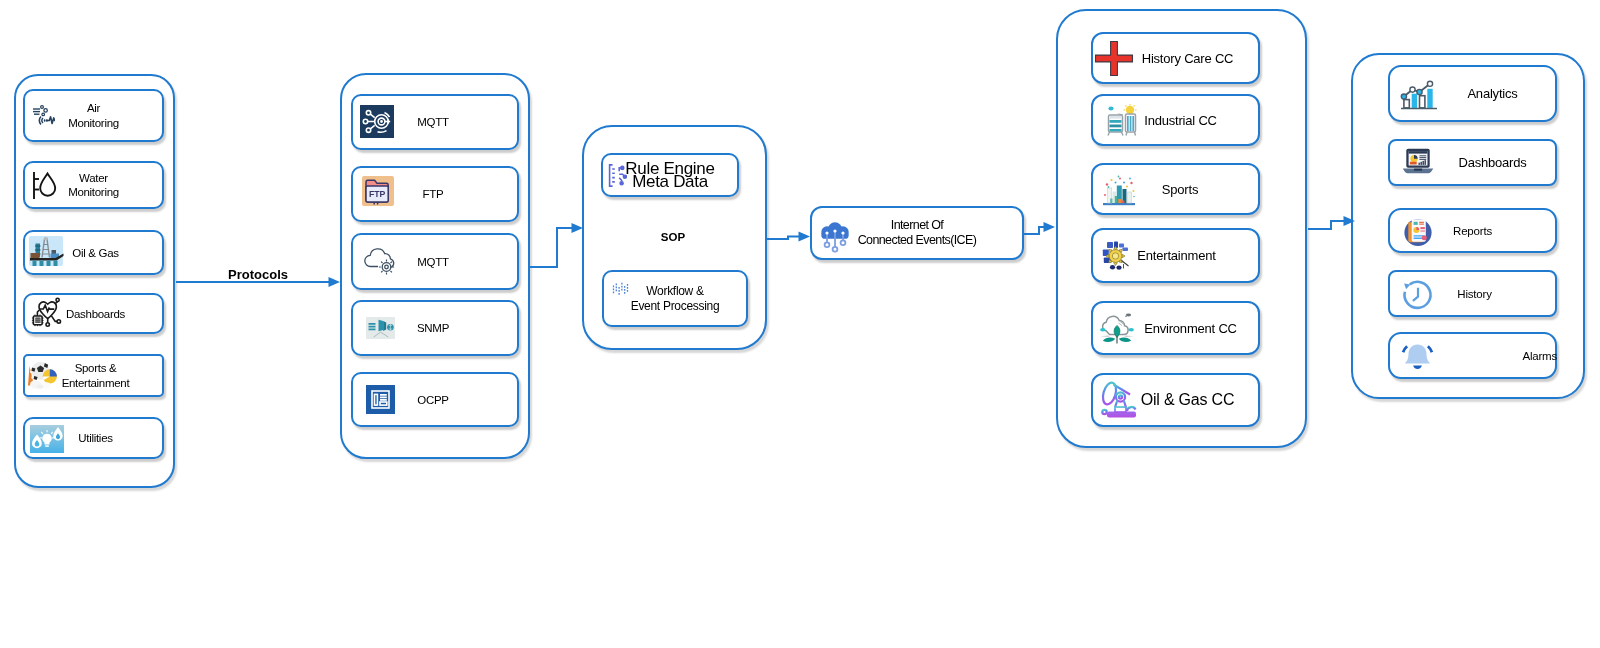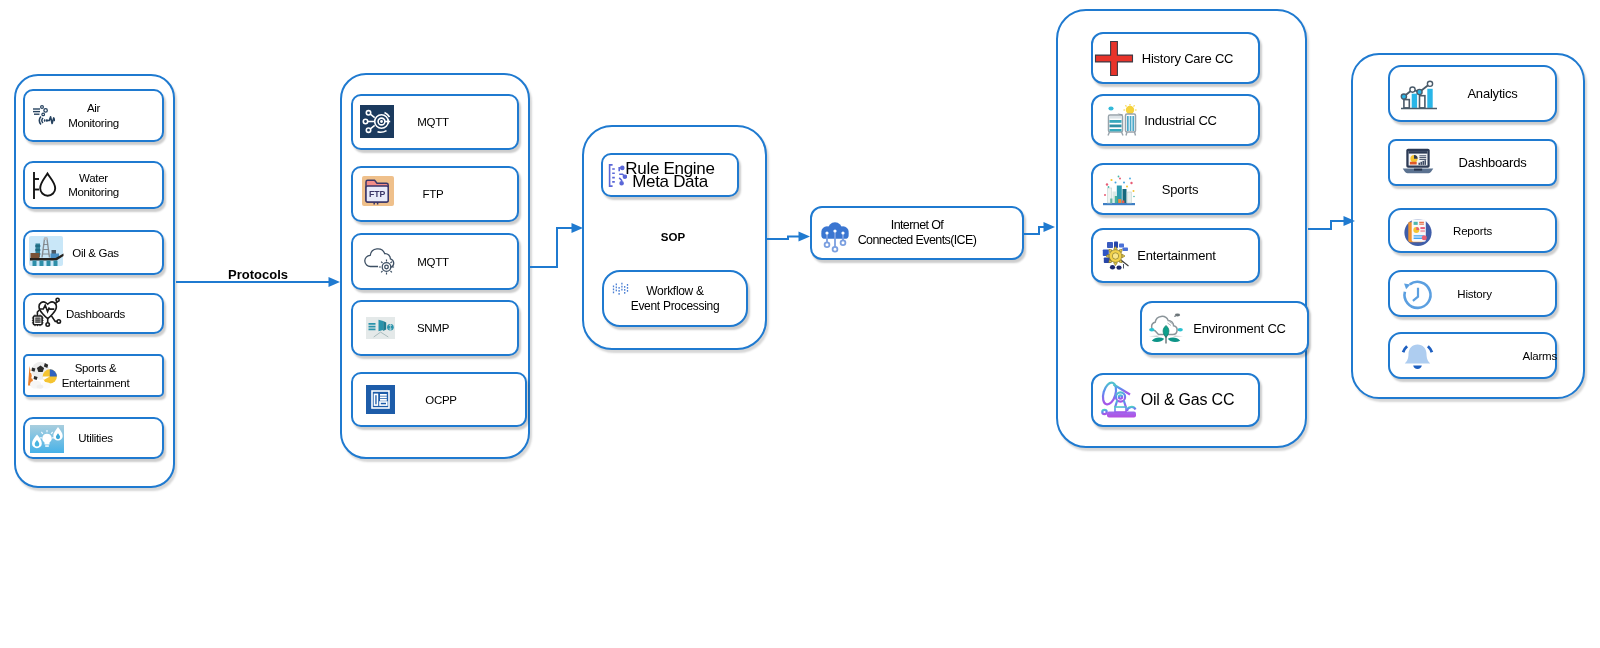--- a/index.html
+++ b/index.html
@@ -207,21 +207,21 @@
           <path d="M12.5,2.8 l4.7,1.1 v9.2 l-4.7,1.1 z"></path>
           <path d="M17.2,3.9 l3,1.5 v7.2 l-3,1.5 z" fill="#1f7b91"></path>
           <circle cx="24.4" cy="10.3" r="3.3"></circle>
         </g>
         <path d="M7.7,20 l6.9,-4.9 M14.6,15.1 l7.7,4.9" stroke="#9fb3b6" stroke-width="0.85" fill="none"></path>
         <path d="M22.9,8.6 a3.3,3.3 0 0 1 3,0 M22.7,11.8 a3.6,3.6 0 0 0 3.4,0 M24.4,7 v6.6" stroke="#d9e4e6" stroke-width="0.65" fill="none"></path>
       </svg>
     </div>
     <div class="lb" style="font-size:11.5px;letter-spacing:-0.3px;transform:translateX(-2px);">SNMP</div>
   </div>
-<div class="box" style="left:351px;top:372px;width:164px;height:51px;border-radius:10px;padding-left:8px;">
+<div class="box" style="left:351px;top:372px;width:164px;height:51px;border-radius:10px;">
     <div class="ic" style="left:13px;top:11px;">
       <svg width="29" height="29" viewBox="0 0 29 29">
         <rect width="29" height="29" fill="#1d5ca9"></rect>
         <g stroke="#fff" fill="none" stroke-width="1.6">
           <rect x="6" y="6" width="17" height="17"></rect>
           <rect x="8.5" y="9.4" width="2.9" height="10.7"></rect>
           <path d="M14,9.9 h6.8 M14,12.4 h6.8 M14,14.9 h6.8"></path>
           <rect x="14" y="17" width="6.8" height="3.1"></rect>
         </g>
       </svg>
@@ -240,21 +240,21 @@
           <path d="M12.2,11.3 h3.4 l1.4,1.4"></path>
           <circle cx="17.9" cy="13.7" r="1.5" fill="#5a67d8"></circle>
           <path d="M12.2,14.9 l2.4,2.4 v1.2"></path>
           <circle cx="14.6" cy="20.3" r="1.5" fill="#5a67d8"></circle>
         </g>
       </svg>
     </div>
     <div class="lb" style="font-size:17px;line-height:13.5px;letter-spacing:-0.3px;transform:translateX(0px);">Rule Engine<br>Meta Data</div>
   </div>
 <div style="position:absolute;left:602px;top:231px;width:142px;text-align:center;font-size:11.5px;font-weight:bold;color:#000;">SOP</div>
-<div class="box" style="left:602px;top:270px;width:142px;height:53px;border-radius:18px;">
+<div class="box" style="left:602px;top:270px;width:142px;height:53px;border-radius:10px;">
     <div class="ic" style="left:8px;top:9px;">
       <svg width="18" height="17" viewBox="0 0 18 17">
         <g stroke="#4a7fd4" stroke-width="1.3" stroke-dasharray="1.7,1.3" fill="none">
           <path d="M1.5,4.5 V13"></path>
           <path d="M4.3,2.5 V11"></path>
           <path d="M7.1,6 V14.5"></path>
           <path d="M9.9,1.8 V10.3"></path>
           <path d="M12.7,5 V13.5"></path>
           <path d="M15.5,3 V11.5"></path>
         </g>
@@ -383,21 +383,21 @@
         <g fill="#1d2a6e">
           <ellipse cx="10.5" cy="26.3" rx="2.6" ry="2.2"></ellipse>
           <ellipse cx="17" cy="26.6" rx="2.6" ry="2.2"></ellipse>
         </g>
         <path d="M19.5,19.5 L26.5,25" stroke="#3a3a3a" stroke-width="1.1" fill="none"></path>
         <path d="M21.5,23 v4.5" stroke="#4b5563" stroke-width="1" fill="none"></path>
       </svg>
     </div>
     <div class="lb" style="font-size:13px;letter-spacing:-0.2px;transform:translateX(1px);">Entertainment</div>
   </div>
-<div class="box" style="left:1140px;top:301px;width:165px;height:50px;border-radius:12px;">
+<div class="box" style="left:1091px;top:301px;width:165px;height:50px;border-radius:12px;">
     <div class="ic" style="left:6px;top:8px;">
       <svg width="36" height="33" viewBox="0 0 36 33">
         <g fill="#6b7478">
           <ellipse cx="29.5" cy="4" rx="2.6" ry="1.4"></ellipse>
           <circle cx="27" cy="5.3" r="0.8"></circle>
         </g>
         <path d="M10.5,23.5 H24.5 a4.4,4.4 0 0 0 1.1,-8.7 a5.4,5.4 0 0 0 -5.4,-5.3 a6.8,6.8 0 0 0 -13,1.7 a4.4,4.4 0 0 0 -0.2,8.6 z" fill="#fff" stroke="#8a9499" stroke-width="1.5"></path>
         <path d="M19.5,12 l3.5,2.5 M20.5,10 l4,3" stroke="#a8b2b6" stroke-width="0.9"></path>
         <ellipse cx="3.8" cy="18.8" rx="2.7" ry="1.7" fill="#29c2d1"></ellipse>
         <ellipse cx="32.2" cy="18.8" rx="2.7" ry="1.7" fill="#29c2d1"></ellipse>
@@ -494,21 +494,21 @@
         <circle cx="16.3" cy="17" r="3" fill="#f5c431"></circle>
         <path d="M16.3,17 h3 A3,3 0 0 0 16.3,14 z" fill="#e85d75"></path>
         <rect x="20.4" y="14.1" width="4.5" height="2" fill="#e85d75"></rect>
         <rect x="20.4" y="17.1" width="4.5" height="2" fill="#f2a7b3"></rect>
         <path d="M13.6,22.9 h10.2 M13.6,25.3 h10.2" stroke="#42a5f5" stroke-width="1.4"></path>
         <circle cx="24.3" cy="24.8" r="2.5" fill="#e85d75"></circle>
       </svg>
     </div>
     <div class="lb" style="font-size:11.5px;letter-spacing:-0.2px;transform:translateX(0px);">Reports</div>
   </div>
-<div class="box" style="left:1388px;top:270px;width:165px;height:43px;border-radius:13px;">
+<div class="box" style="left:1388px;top:270px;width:165px;height:43px;border-radius:8px;">
     <div class="ic" style="left:10px;top:7px;">
       <svg width="36" height="34" viewBox="0 0 36 34">
         <g stroke="#5b9fe0" fill="none">
           <path d="M9.8,5.4 A13,13 0 1 1 4.9,12.7" stroke-width="2.6"></path>
           <path d="M18,8.7 V17.7 l-5.1,4.1" stroke-width="2.2"></path>
         </g>
         <path d="M4.1,4.4 l6.3,1.2 -4.3,4.7 z" fill="#5b9fe0"></path>
       </svg>
     </div>
     <div class="lb" style="font-size:11.5px;letter-spacing:-0.2px;transform:translateX(2px);">History</div>

